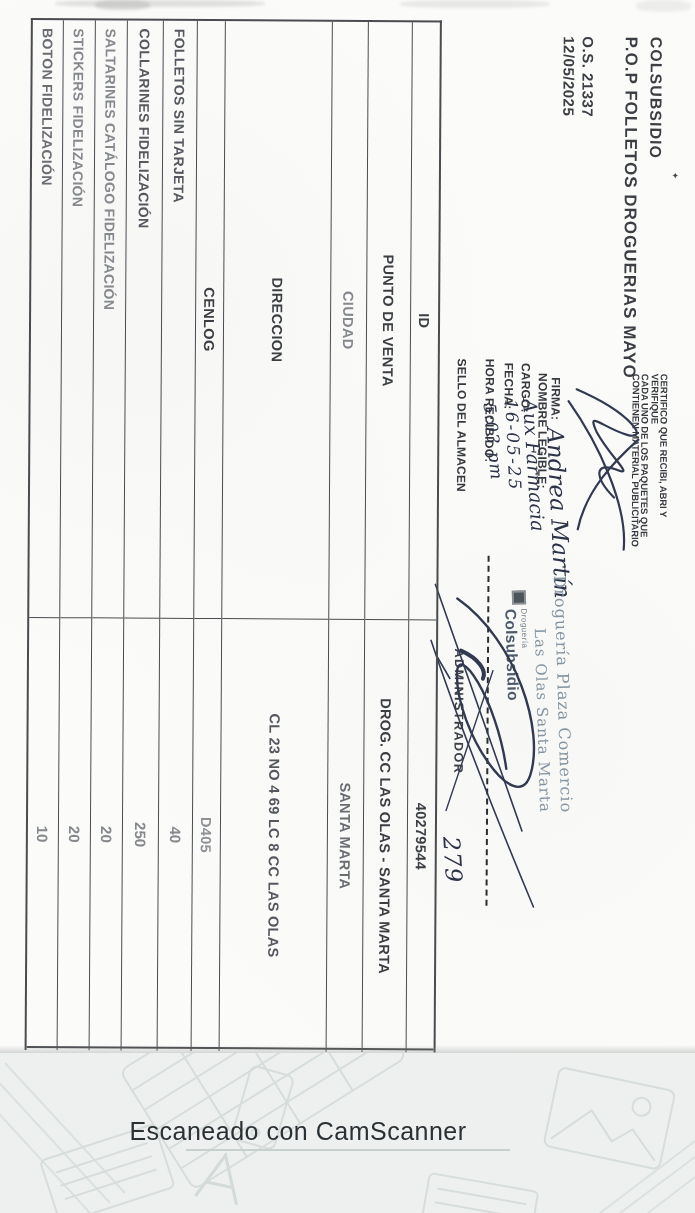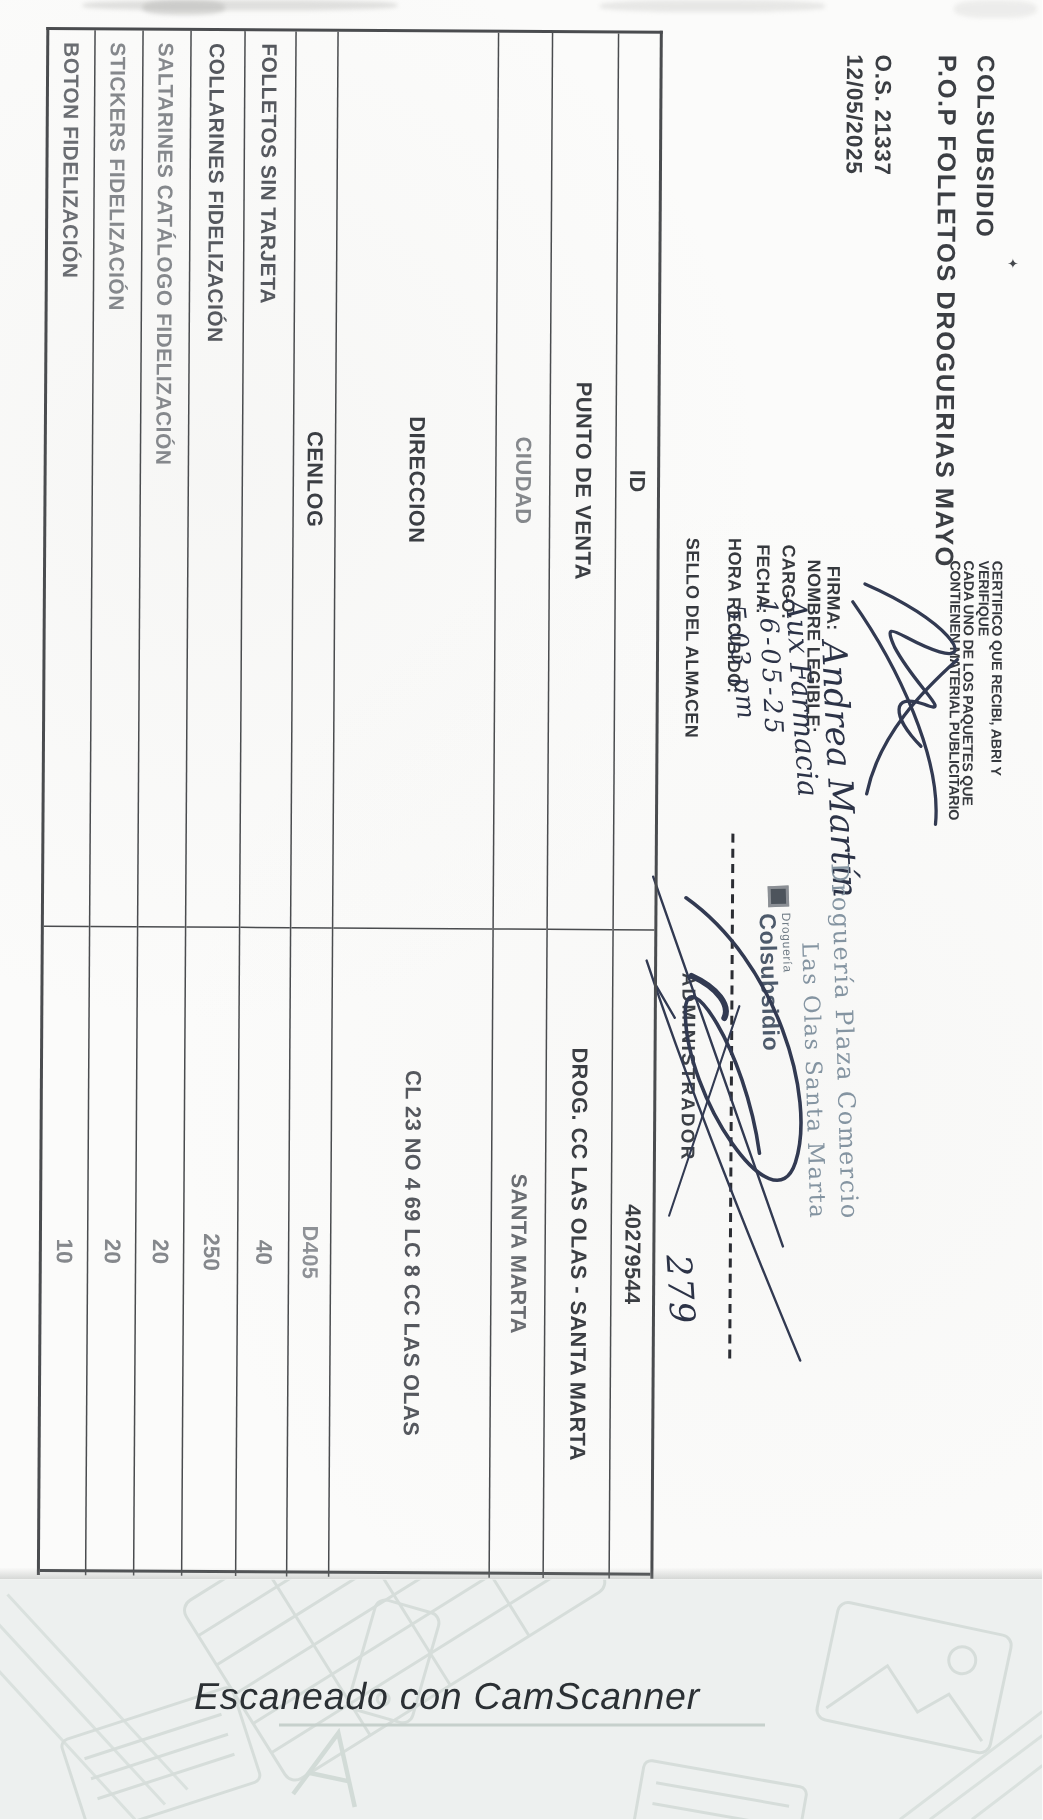--- a/index.html
+++ b/index.html
@@ -47,21 +47,21 @@
   .c2{flex:1;display:flex;align-items:center;justify-content:center;}
   .rborder{position:absolute;top:0;bottom:0;left:1026px;width:1.5px;background:#4a4c4f;}
   .lbl{font-size:14.5px;font-weight:bold;letter-spacing:.4px;white-space:nowrap;}
   .val{font-size:14.5px;font-weight:bold;letter-spacing:.3px;white-space:nowrap;}
   .item{font-size:14px;font-weight:bold;letter-spacing:.3px;white-space:nowrap;}
   .qty{font-size:15px;font-weight:bold;color:#85888c;}
   .g1{color:#3b3e43;} .g2{color:#55585e;} .g3{color:#85888c;} .g4{color:#6a6d72;} .g5{color:#8e9196;}
   
   .footer{position:absolute;left:0;top:1053px;width:695px;height:160px;background:#edf0ef;overflow:hidden;}
   .wm-text{position:absolute;left:0;top:64px;width:596px;text-align:center;
-           font-size:25px;color:#2b3034;letter-spacing:.5px;font-style:italic;}
+           font-size:25px;color:#2b3034;letter-spacing:.5px;}
   .wm-underline{position:absolute;left:186px;top:96px;width:324px;height:1.5px;background:#c6d0cc;}
   .doodles{position:absolute;left:0;top:0;}
   .sig{position:absolute;}
 </style>
 </head>
 <body>
 
 <div class="canvas">
 
   <div class="paper">

